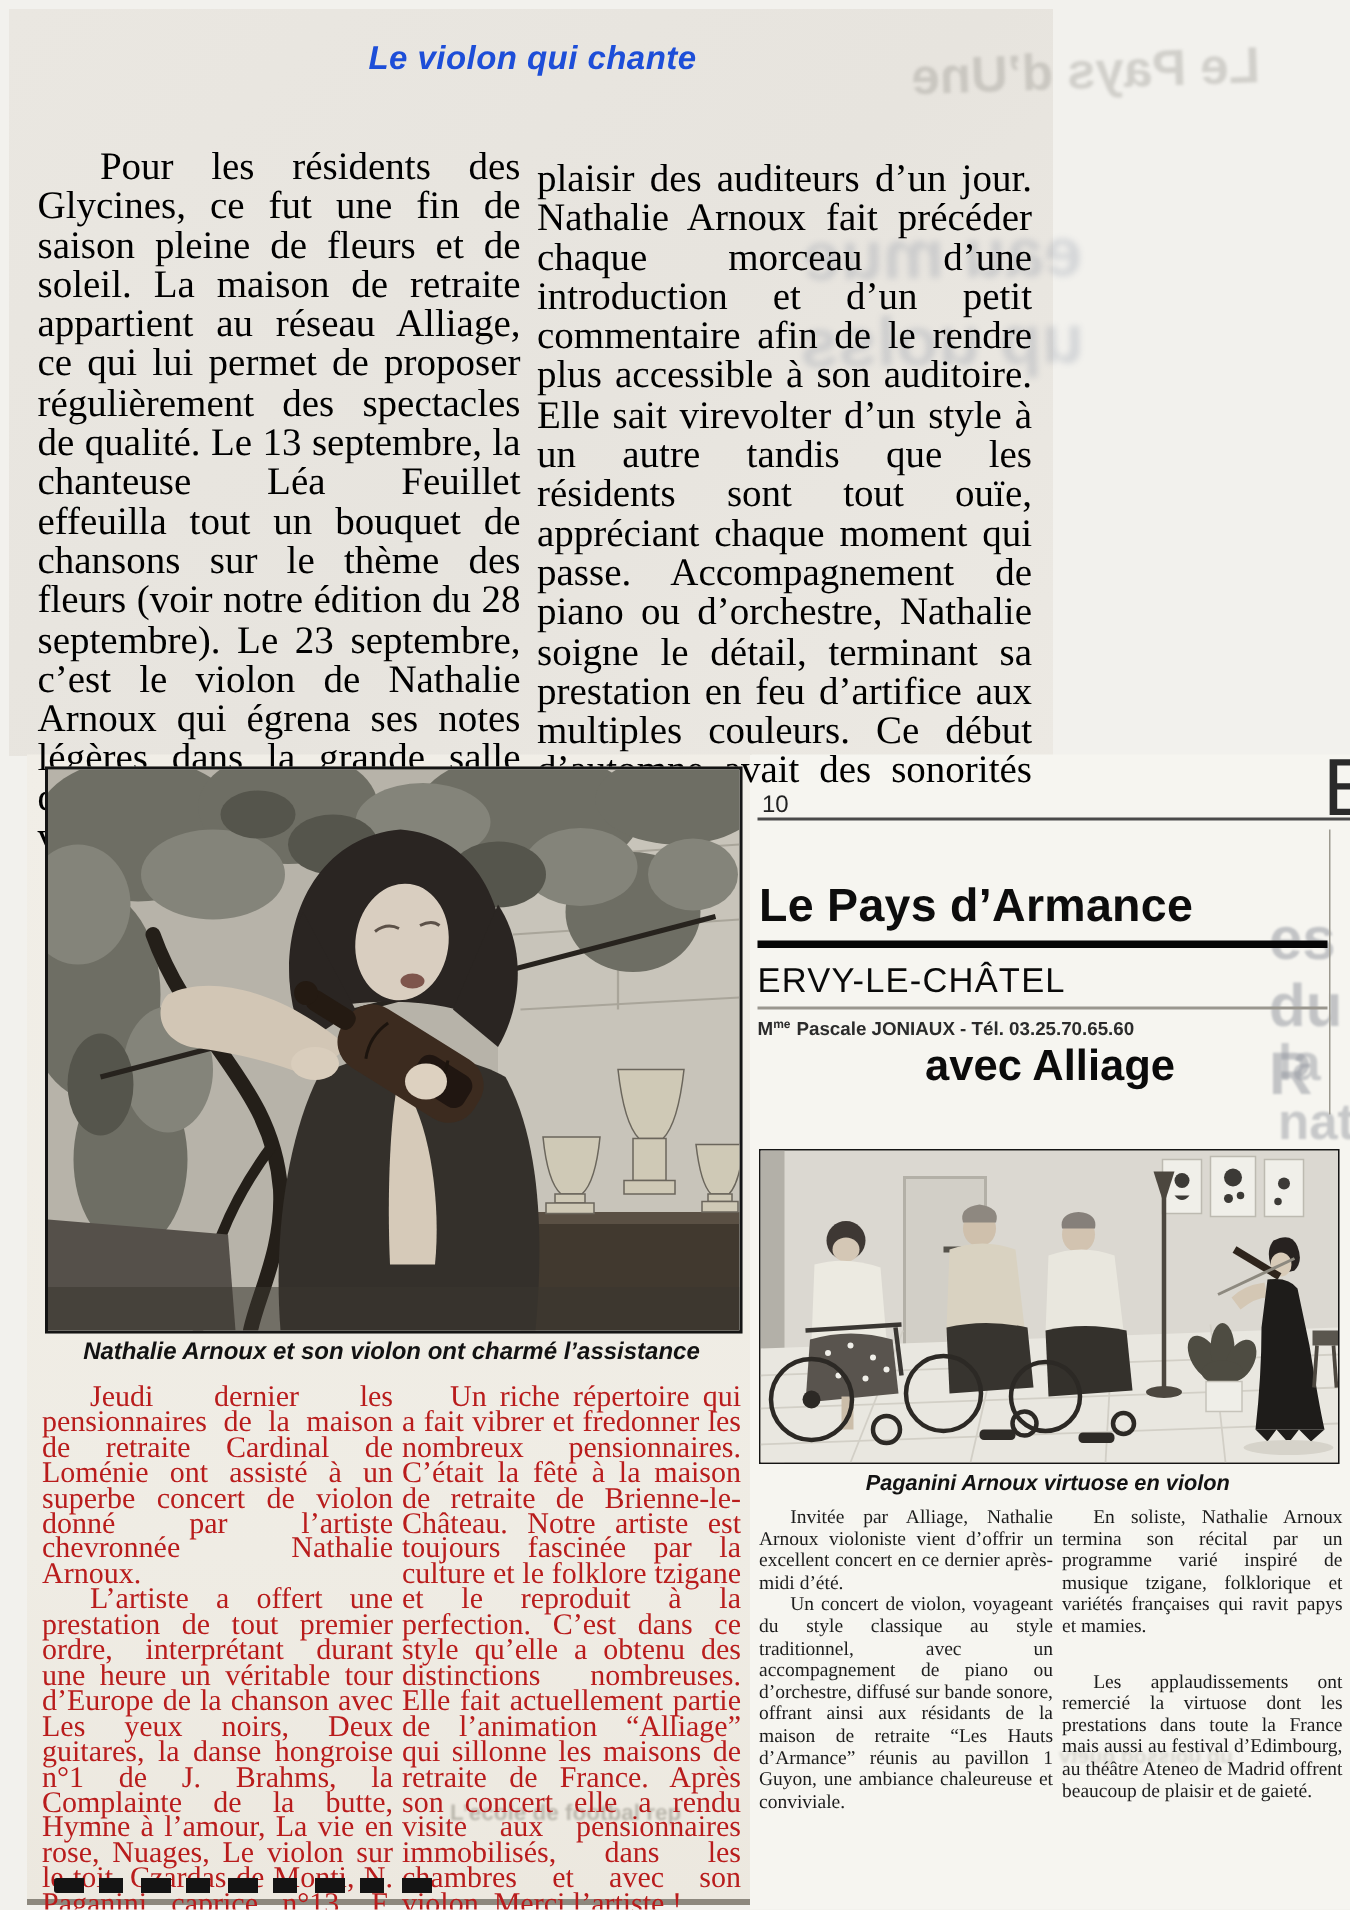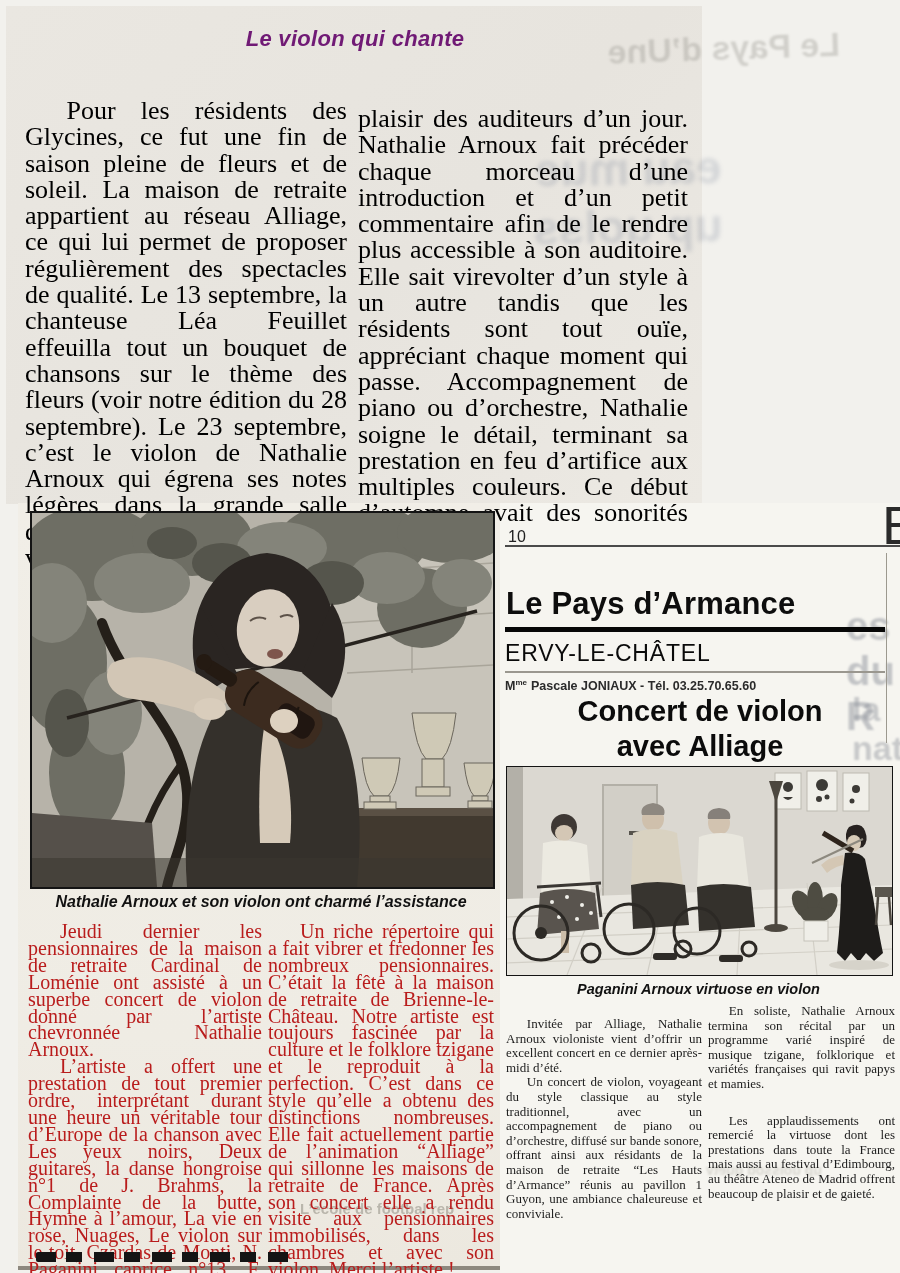--- a/index.html
+++ b/index.html
@@ -16,21 +16,21 @@
     background:linear-gradient(135deg,#eae7e1 0%,#e7e4de 55%,#ece9e3 100%);}
   .paper-left{left:18px;top:503px;width:482px;height:763px;
     background:linear-gradient(180deg,#f1eee7 0%,#efece4 70%,#ece8df 100%);
     border-right:1px solid #cdc9bf;border-bottom:4px solid #8d887e;}
   .paper-right{left:500px;top:503px;width:400px;height:770px;
     background:#f6f5f0;}
 
   
   .top-title{left:120px;top:26px;width:470px;text-align:center;
     font-family:"Liberation Sans",sans-serif;font-style:italic;font-weight:bold;
-    font-size:22px;color:#701a75;letter-spacing:.3px;}
+    font-size:22px;color:#1d4ed8;letter-spacing:.3px;}
   .top-col{font-size:26px;line-height:26.3px;text-align:justify;color:#000000;margin-top:24px;}
   .top-col1{left:25px;top:74px;width:322px;}
   .top-col2{left:358px;top:82px;width:330px;}
   p{margin:0;}
   .indent{text-indent:1.6em;}
 
   
   .photo{border:2px solid #141414;background:#cfccc4;overflow:hidden;}
   .photo-left{left:30px;top:511px;width:461px;height:374px;}
   .photo-right{left:506px;top:766px;width:385px;height:208px;border-width:1px;}
@@ -65,21 +65,21 @@
   .contact-line{left:505px;top:678px;font-family:"Liberation Sans",sans-serif;
     font-size:12.5px;font-weight:600;color:#2b2b2b;}
   .contact-line sup{font-size:8px;}
   .contact-rest{padding-left:4px;}
   .headline{left:505px;top:694px;width:390px;text-align:center;
     font-family:"Liberation Sans",sans-serif;font-weight:600;
     font-size:29px;line-height:35px;color:#0b0b0b;}
 
   
   .right-col{font-size:13px;line-height:14.6px;text-align:justify;color:#1c1c1c;}
-  .right-col1{left:506px;top:1004px;width:196px;margin-top:13px;}
+  .right-col1{left:506px;top:1004px;width:196px;}
   .right-col2{left:708px;top:1004px;width:187px;}
   .gap{height:22px;}
 
   .vrule{left:886px;top:553px;width:1px;height:190px;background:#9c998f;}
 
   
   .ghost{color:#9b9890;font-family:"Liberation Sans",sans-serif;pointer-events:none;}
   .ghost-masthead{left:540px;top:30px;width:300px;font-size:34px;font-weight:bold;
     transform:scaleX(-1) rotate(2deg);opacity:.33;filter:blur(1.2px);color:#8f8d86;}
   .ghost-block{left:512px;top:140px;width:210px;font-size:46px;line-height:58px;font-weight:bold;
@@ -220,21 +220,20 @@
 <div class="abs vrule"></div>
 
 <div class="abs section-title">Le Pays d’Armance</div>
 <div class="abs rule-thick"></div>
 <div class="abs town-title">ERVY-LE-CHÂTEL</div>
 <div class="abs rule-gray"></div>
 <div class="abs contact-line">
   <span>M</span><sup>me</sup><span class="contact-rest">Pascale JONIAUX - Tél. 03.25.70.65.60</span>
 </div>
 <div class="abs headline">
-  <div>Concert de violon</div>
   <div>avec Alliage</div>
 </div>
 
 <div class="abs photo photo-right">
   <svg viewBox="0 0 385 208" preserveAspectRatio="none">
     <rect x="0" y="0" width="385" height="208" fill="#dbd8d1"></rect>
     <rect x="0" y="0" width="16" height="208" fill="#b3b0a8"></rect>
 
     <rect x="96" y="18" width="54" height="112" fill="#d2cfc7" stroke="#b3b0a7" stroke-width="2"></rect>
     <rect x="122" y="64" width="12" height="4" fill="#55524b"></rect>

